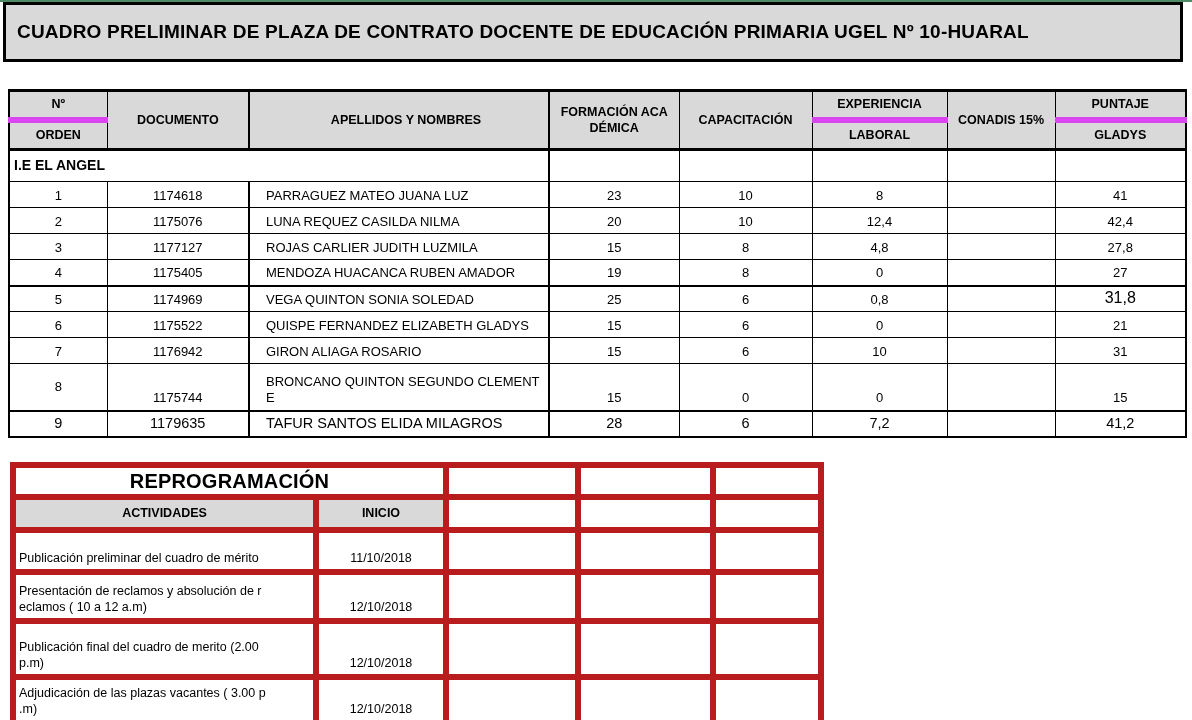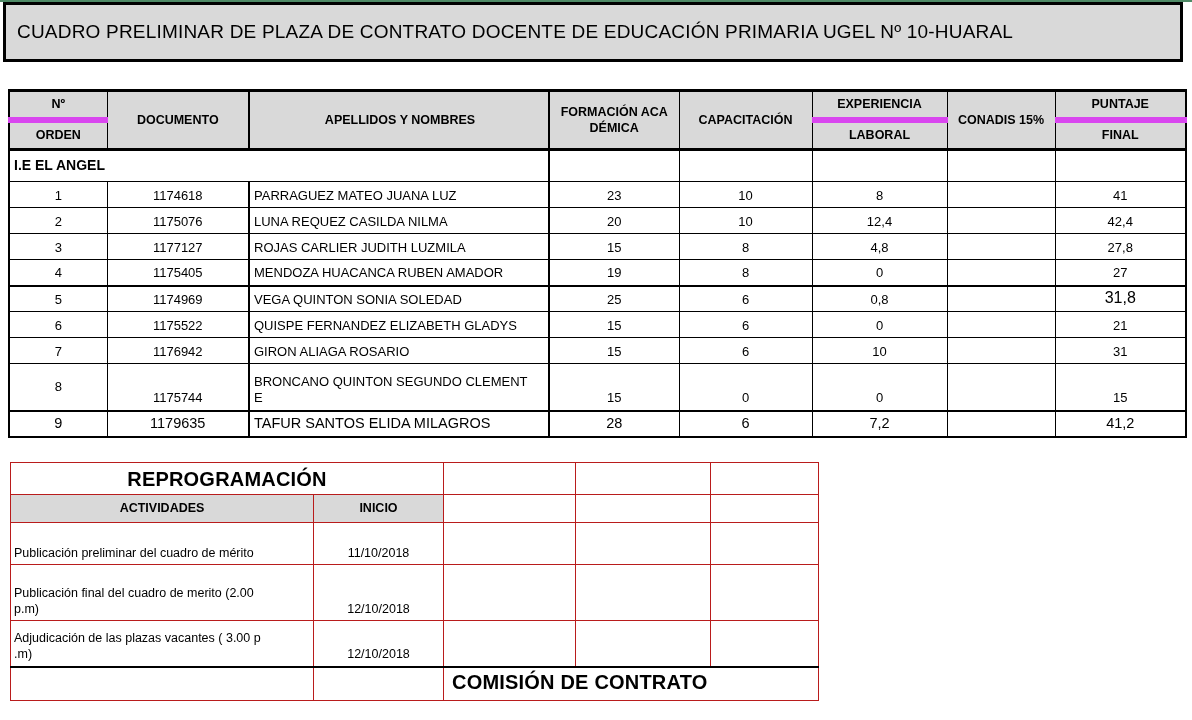--- a/index.html
+++ b/index.html
@@ -6,32 +6,32 @@
   body{
     width:1192px;height:720px;overflow:hidden;background:#ffffff;
     font-family:"Liberation Sans",sans-serif;color:#000;position:relative;
   }
   .top-accent{position:absolute;left:0;top:0;width:1192px;height:2px;background:#4e8a66;}
 
   
   .title-banner{
     position:absolute;left:3px;top:2px;width:1180px;height:60px;box-sizing:border-box;
     background:#d9d9d9;border:3px solid #000;display:flex;align-items:center;
-    padding-left:11px;font-weight:normal;font-size:19px;letter-spacing:.2px;white-space:nowrap;
+    padding-left:11px;font-weight:bold;font-size:19px;letter-spacing:.2px;white-space:nowrap;
   }
 
   
   table{border-collapse:collapse;table-layout:fixed;}
   td,th{overflow:hidden;font-weight:normal;}
   .main-table{position:absolute;left:8px;top:89px;border:2px solid #000;}
   .main-table td,.main-table th{
     border:1px solid #000;text-align:center;vertical-align:bottom;
     padding:0 3px 3px 3px;font-size:13px;line-height:1.25;
   }
-  .main-table .c-nombre{border-left:2px solid #000;text-align:left;padding-left:4px;white-space:pre-line;}
+  .main-table .c-nombre{border-left:2px solid #000;text-align:left;padding-left:16px;white-space:pre-line;}
   .main-table .c-form{border-left:2px solid #000;}
   .main-table .row-school td{height:30px;vertical-align:middle;padding-bottom:0;}
   .main-table .school-cell{font-weight:bold;font-size:14px;text-align:left;padding-left:4px;}
   .main-table thead th{
     background:#d9d9d9;font-weight:bold;font-size:12.5px;vertical-align:middle;
     padding:0 2px;white-space:pre-line;line-height:1.3;
   }
   .main-table tr.h1 th{border-top:3px solid #000;height:25px;}
   .main-table tr.h2 th{height:25px;}
   .main-table tr.h1 th[rowspan],.main-table tr.h2 th{border-bottom:3px solid #000;}
@@ -39,21 +39,21 @@
   .main-table tbody tr{height:26px;}
   .main-table tbody tr.tall{height:47px;}
   .main-table tbody tr.thick-bottom td{border-bottom:2px solid #000;}
   .main-table tbody tr.big td{font-size:14.5px;}
   .main-table td.xl{font-size:16px;}
   .main-table td.v-mid{vertical-align:middle;padding-bottom:0;}
 
   
   .sched-table{position:absolute;left:10px;top:462px;border:1px solid #000;}
   .sched-table td{
-    border:1px solid #b91c1c;font-size:12.5px;vertical-align:bottom;
+    border:6px solid #b91c1c;font-size:12.5px;vertical-align:bottom;
     padding:0 3px 3px 3px;line-height:1.3;
   }
   .sched-table tr.t-row{height:32px;}
   .sched-table .sched-title{
     font-weight:bold;font-size:20px;text-align:center;vertical-align:middle;
     padding:0;letter-spacing:.2px;
   }
   .sched-table tr.h-row td{height:24px;}
   .sched-table .h-cell{background:#d9d9d9;font-weight:bold;text-align:center;vertical-align:middle;padding:0;margin-left:12px;}
   .sched-table tr.r1{height:42px;}
@@ -105,21 +105,21 @@
     <th rowspan="2" class="c-form">FORMACIÓN ACA
 DÉMICA</th>
     <th rowspan="2">CAPACITACIÓN</th>
     <th class="split">EXPERIENCIA</th>
     <th rowspan="2">CONADIS 15%</th>
     <th class="split">PUNTAJE</th>
   </tr>
   <tr class="h2">
     <th>ORDEN</th>
     <th>LABORAL</th>
-    <th>FINAL</th>
+    <th>GLADYS</th>
   </tr>
   </thead>
   <tbody>
   <tr>
     <td>1</td>
     <td>1174618</td>
     <td class="c-nombre">PARRAGUEZ MATEO JUANA LUZ</td>
     <td class="c-form">23</td>
     <td>10</td>
     <td>8</td>
@@ -232,20 +232,28 @@
     <td></td>
     <td></td>
   </tr>
   <tr class="r1">
     <td class="c-act">Publicación preliminar del cuadro de mérito</td>
     <td class="c-date">11/10/2018</td>
     <td></td>
     <td></td>
     <td></td>
   </tr>
+  <tr class="r2">
+    <td class="c-act">Presentación de reclamos y absolución de r
+eclamos ( 10 a 12 a.m)</td>
+    <td class="c-date">12/10/2018</td>
+    <td></td>
+    <td></td>
+    <td></td>
+  </tr>
   <tr class="r3">
     <td class="c-act">Publicación final del cuadro de merito (2.00
 p.m)</td>
     <td class="c-date">12/10/2018</td>
     <td></td>
     <td></td>
     <td></td>
   </tr>
   <tr class="r4">
     <td class="c-act">Adjudicación de las plazas vacantes ( 3.00 p

